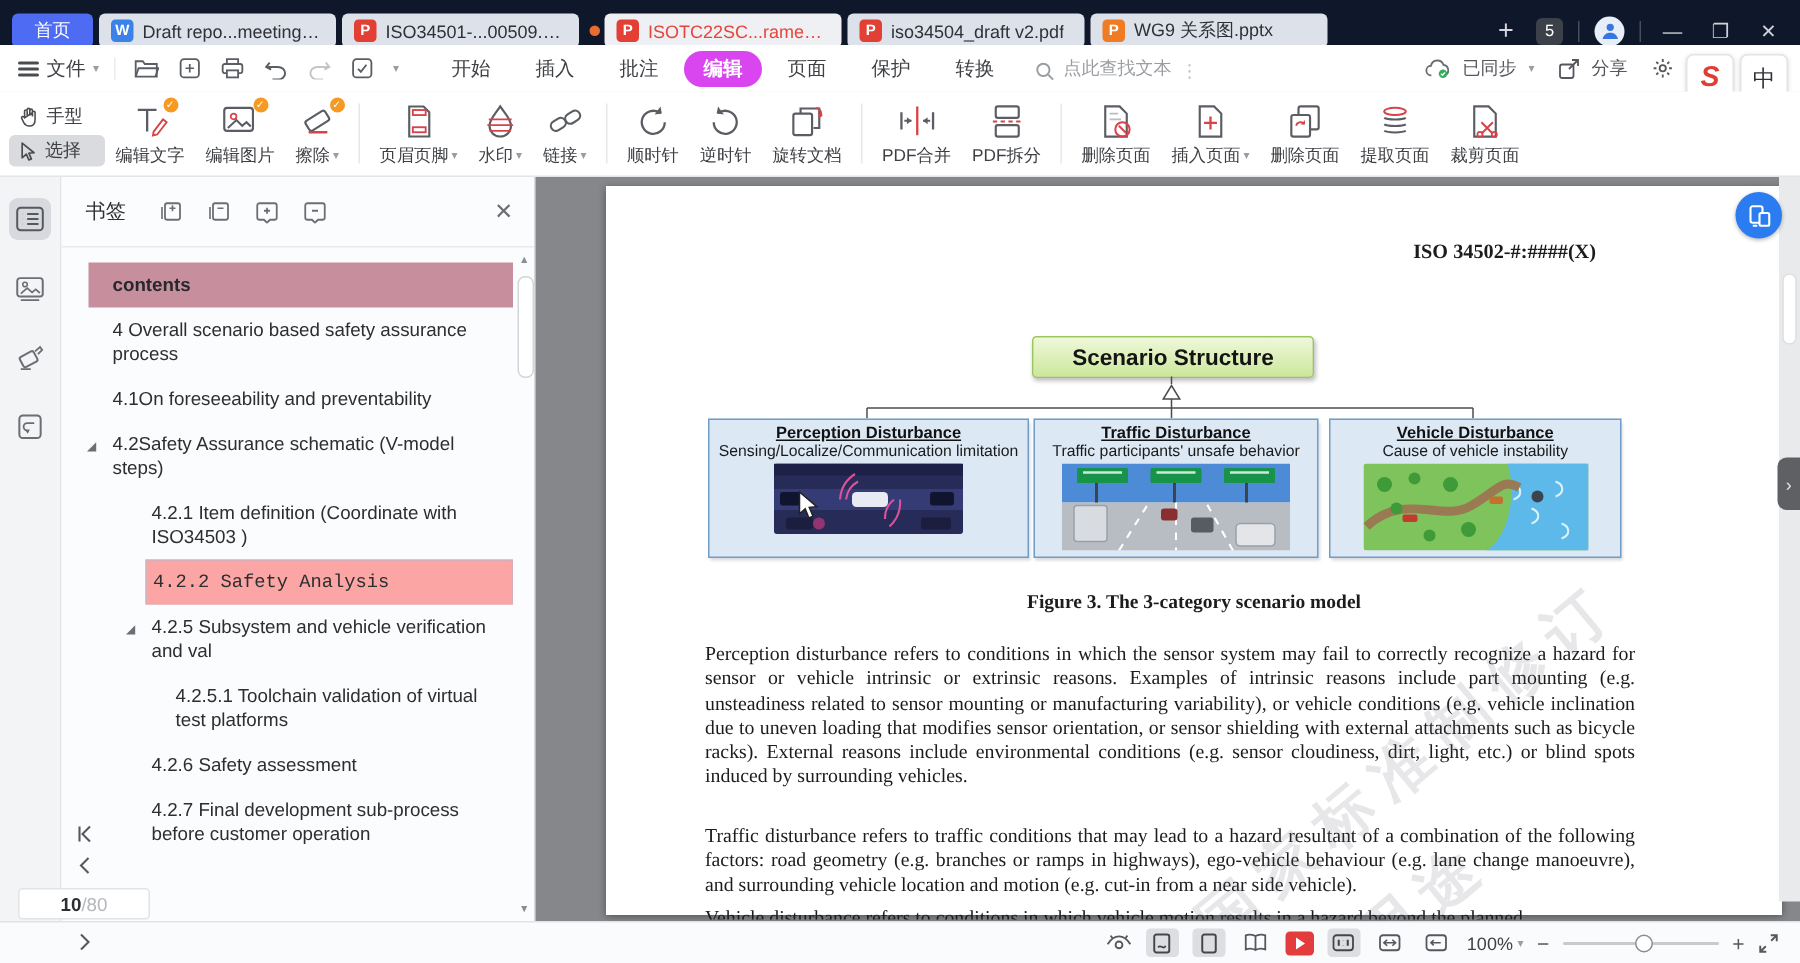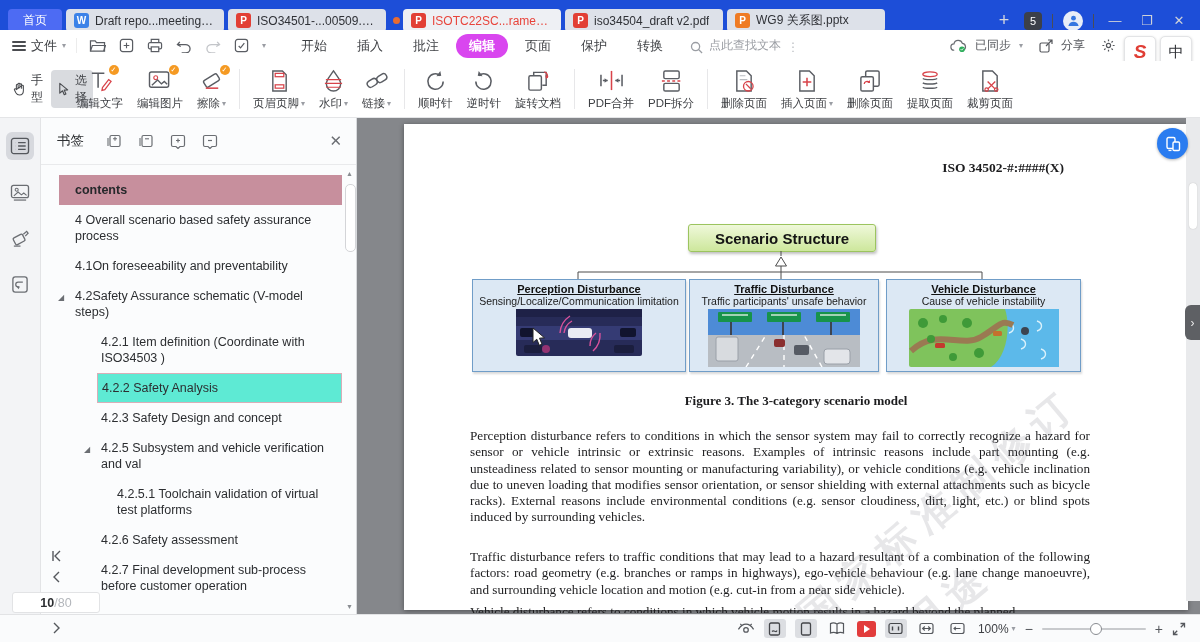--- a/index.html
+++ b/index.html
@@ -2,21 +2,21 @@
 <html><head>
 <meta charset="utf-8">
 <style>
   html,body{margin:0;padding:0;background:#2a2b2f;}
   .app{position:relative;width:1200px;height:642px;font-family:"Liberation Sans",sans-serif;
        background:#fff;overflow:hidden;-webkit-font-smoothing:antialiased;}
   .ic{display:inline-flex;align-items:center;justify-content:center;line-height:0;}
   .ic svg{display:block;}
 
   
-  .tabbar{position:absolute;left:0;top:0;width:1200px;height:41px;background:#1d4ed8;
+  .tabbar{position:absolute;left:0;top:0;width:1200px;height:41px;background:#0f172a;
           display:flex;align-items:center;}
   .tab{height:23px;margin:0 2px;border-radius:4px;display:flex;align-items:center;
        font-size:12px;padding:0 8px;color:#2f3136;}
   .tab.home{background:#4d6bf3;color:#fff;width:38px;justify-content:center;margin-left:8px;}
   .tab.doc{background:#dde1e9;width:142px;}
   .tab.doc.active{background:#eef0f4;color:#e8443b;}
   .tab .ftile{width:15px;height:15px;border-radius:3px;color:#fff;font-size:10px;font-weight:bold;
        display:flex;align-items:center;justify-content:center;margin-right:6px;flex:0 0 15px;}
   .tab .tlabel{white-space:nowrap;overflow:hidden;text-overflow:ellipsis;}
   .mod-dot{width:7px;height:7px;border-radius:50%;background:#e86b32;margin:0 1px 0 5px;flex:0 0 7px;}
@@ -41,21 +41,21 @@
   .searchbox{display:flex;align-items:flex-end;gap:6px;margin-left:14px;color:#9a9da3;font-size:12px;}
   .menubar-right{margin-left:auto;display:flex;align-items:center;gap:8px;padding-right:84px;font-size:12px;color:#55575c;}
   .raised{position:absolute;top:36px;width:30px;height:30px;background:#fff;border:1px solid #e3e4e6;
           border-radius:5px;box-shadow:0 1px 3px rgba(0,0,0,.18);display:flex;align-items:center;justify-content:center;}
   .raised.slogo{right:44px;color:#e03e35;font-weight:bold;font-size:19px;font-style:italic;}
   .raised.lang{right:8px;font-size:15px;color:#2f3136;}
 
   
   .toolbar{position:absolute;left:0;top:61px;width:1200px;height:56px;background:#fff;
            border-bottom:1px solid #e4e5e7;display:flex;align-items:center;}
-  .side-tools{width:64px;display:flex;gap:2px;padding-left:6px;}
+  .side-tools{width:64px;display:flex;flex-direction:column;gap:2px;padding-left:6px;}
   .stool{display:flex;align-items:center;gap:5px;font-size:12px;color:#3f4145;padding:2px 6px;border-radius:4px;}
   .stool.active{background:#d9dbdf;}
   .vsep{width:1px;height:40px;background:#e7e7e9;margin:0 6px;}
   .tbtn{display:flex;flex-direction:column;align-items:center;gap:2px;padding:2px 7px;font-size:11.5px;color:#3d3f43;}
   .tbtn .icw{position:relative;height:26px;display:flex;align-items:center;}
   .badge{position:absolute;right:-6px;top:-3px;width:10px;height:10px;border-radius:50%;background:#f59a23;
          color:#fff;font-size:7px;display:flex;align-items:center;justify-content:center;}
   .lblrow{display:flex;align-items:center;gap:2px;white-space:nowrap;}
   .caret{color:#9a9da3;font-size:8px;}
 
@@ -69,21 +69,21 @@
   .panel{width:315px;background:#fbfcfd;border-right:1px solid #d8dadd;position:relative;}
   .panel-head{height:46px;display:flex;align-items:center;padding:0 14px 0 16px;border-bottom:1px solid #e9eaec;}
   .panel-title{font-size:13.5px;color:#2e3033;margin-right:22px;}
   .ph-icons{display:flex;gap:16px;}
   .panel-close{margin-left:auto;color:#6b6e73;font-size:15px;}
   .bm-list{position:relative;height:448px;overflow:hidden;padding:10px 14px 0 30px;}
   .bm-row{position:relative;font-size:12.5px;color:#2c2e31;line-height:16px;padding:7px 4px;}
   .bm-row.lvl1{margin-left:26px;}
   .bm-row.lvl2{margin-left:42px;}
   .bm-row.highlight{background:#c78f9d;margin-left:-12px;padding-left:16px;font-weight:bold;color:#26282b;}
-  .bm-row.selected{border:1px solid #d8aeb8;background:#5eead4;padding:6px 4px;}
+  .bm-row.selected{border:1px solid #d8aeb8;background:#fca5a5;padding:6px 4px;font-family:Liberation Mono, monospace;}
   .exp{position:absolute;left:-13px;top:9px;font-size:9px;color:#6b6e73;}
   .bm-scroll{position:absolute;right:2px;top:52px;width:9px;height:440px;}
   .bm-thumb{position:absolute;left:0;top:14px;width:9px;height:66px;background:#fff;border:1px solid #d4d5d8;border-radius:5px;}
   .bm-arrow{position:absolute;left:0;width:9px;text-align:center;font-size:7px;color:#8a8d92;}
 
   
   .docarea{position:relative;flex:1;background:#85878b;overflow:hidden;}
   .page{position:absolute;left:47px;top:6px;width:784px;height:486px;background:#fff;
         box-shadow:0 1px 5px rgba(0,0,0,.4);font-family:"Liberation Serif",serif;color:#1c1c1e;}
   .doc-ref{position:absolute;right:124px;top:36px;font-size:13.5px;font-weight:bold;}
@@ -612,21 +612,20 @@
         </span>
         <span class="panel-close">✕</span>
       </div>
       <div class="bm-list" id="bm-list">
           <div class="bm-row lvl0 highlight"><span>contents</span></div>
           <div class="bm-row lvl0"><span>4 Overall scenario based safety assurance process</span></div>
           <div class="bm-row lvl0"><span>4.1On foreseeability and preventability</span></div>
           <div class="bm-row lvl0"><span class="exp" style="font-size: 8px;">◢</span><span>4.2Safety Assurance schematic (V-model steps)</span></div>
           <div class="bm-row lvl1"><span>4.2.1 Item definition (Coordinate with ISO34503 )</span></div>
           <div class="bm-row lvl1 selected"><span>4.2.2 Safety Analysis</span></div>
-          <div class="bm-row lvl1"><span>4.2.3 Safety Design and concept</span></div>
           <div class="bm-row lvl1"><span class="exp" style="font-size: 8px;">◢</span><span>4.2.5 Subsystem and vehicle verification and val</span></div>
           <div class="bm-row lvl2"><span>4.2.5.1  Toolchain validation of virtual test platforms</span></div>
           <div class="bm-row lvl1"><span>4.2.6 Safety assessment</span></div>
           <div class="bm-row lvl1"><span>4.2.7 Final development sub-process before customer operation</span></div>
         </div>
       <div class="bm-scroll">
         <span class="bm-arrow" style="top:0;">▲</span>
         <span class="bm-thumb"></span>
         <span class="bm-arrow" style="bottom:0;">▼</span>
       </div>

